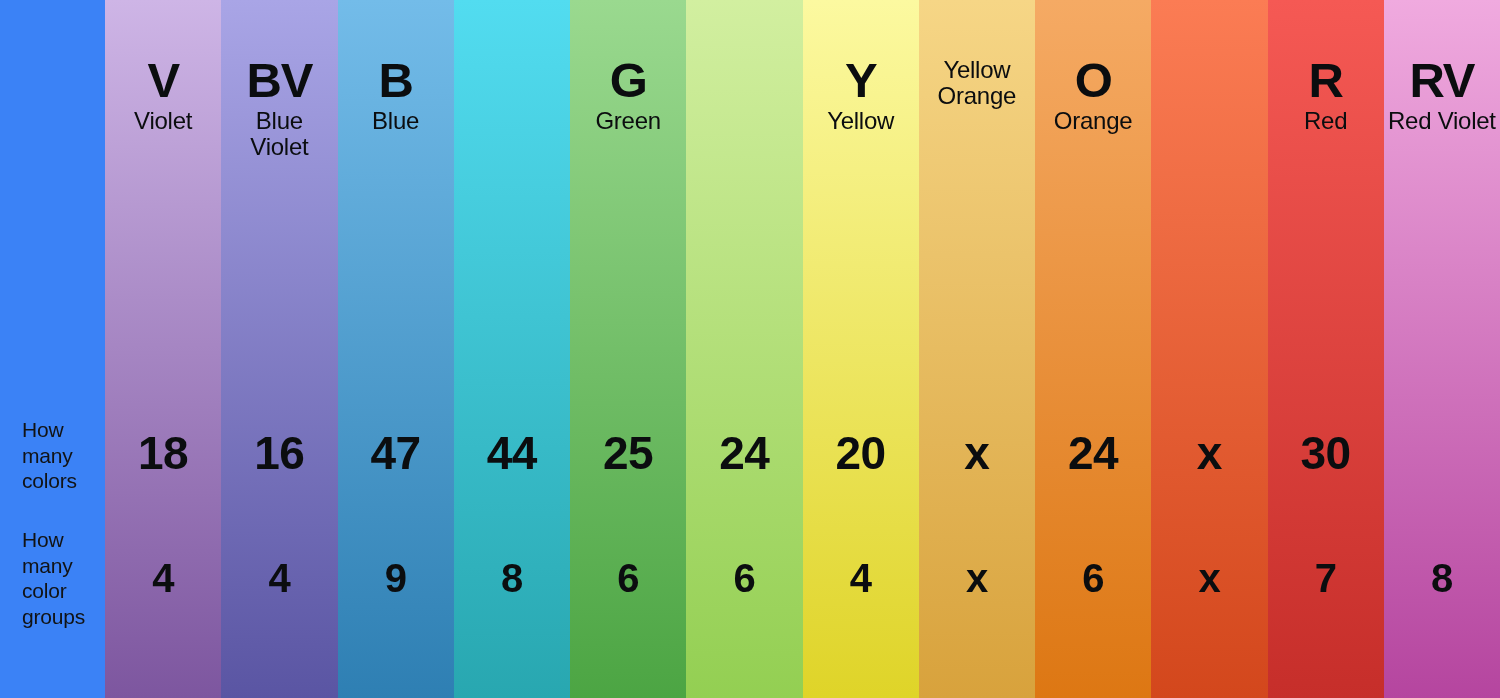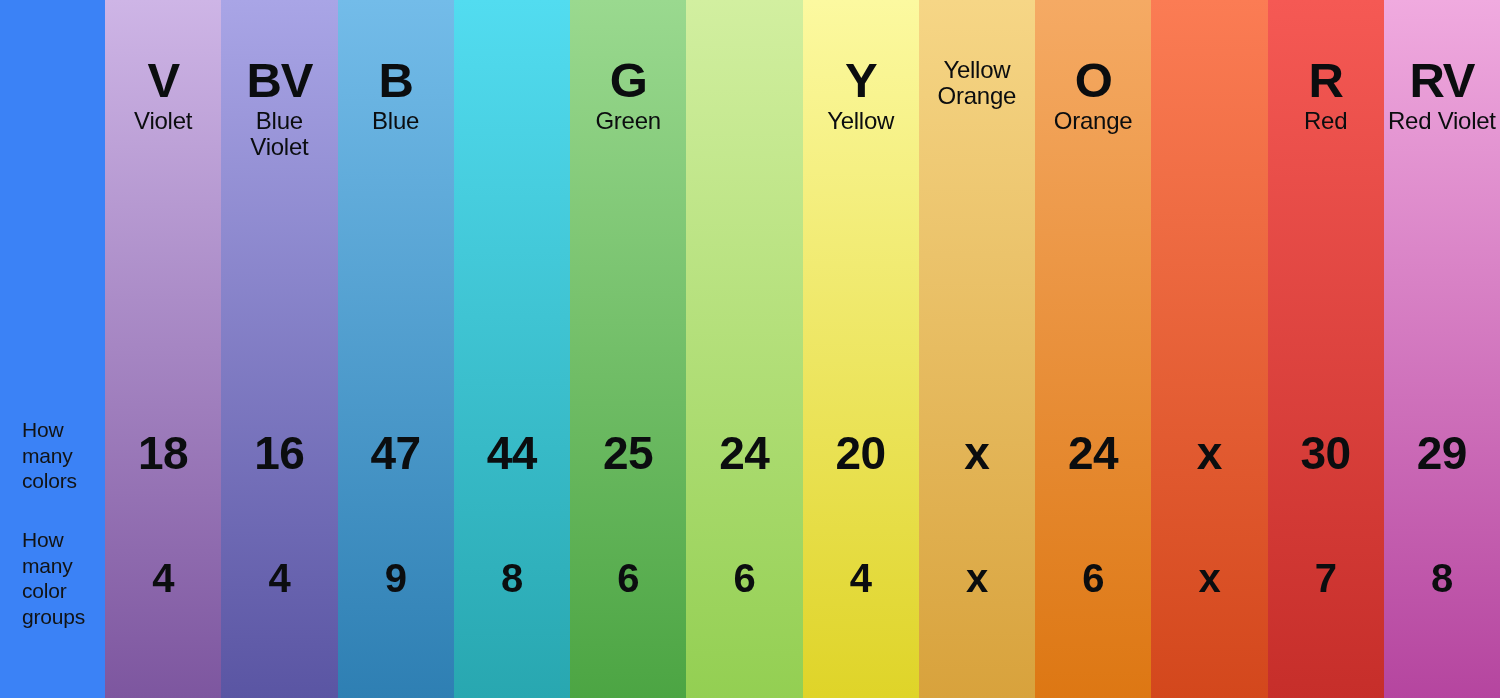--- a/index.html
+++ b/index.html
@@ -241,19 +241,18 @@
           <div class="val v2">7</div>
         </div>
       </div>
       <div class="col">
         <div class="col-fill" style="background: linear-gradient(rgb(240, 170, 223) 0%, rgb(181, 69, 159) 100%);"></div>
         <div class="col-inner">
           <div class="head">
             <div class="abbr">RV</div>
             <div class="name">Red Violet</div>
           </div>
-          <div class="val v1">29</div>
           <div class="val v2">8</div>
         </div>
       </div>
     </div>
 
 </div>
 
 </body></html>

